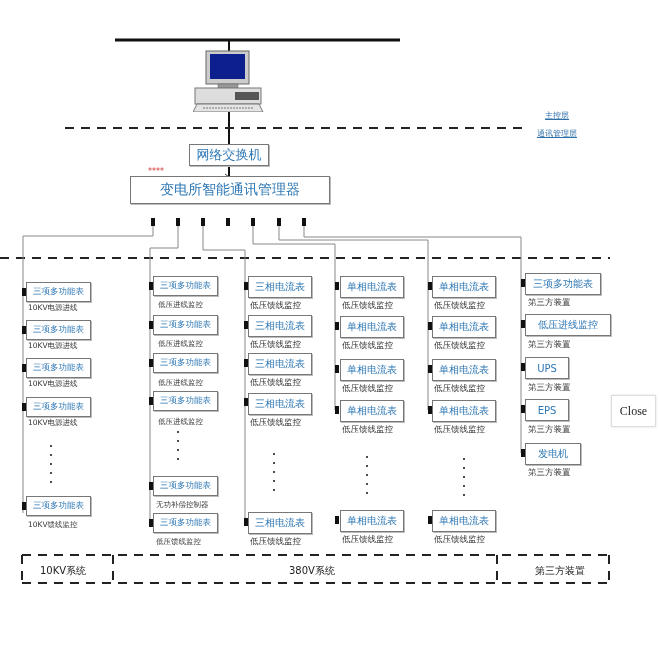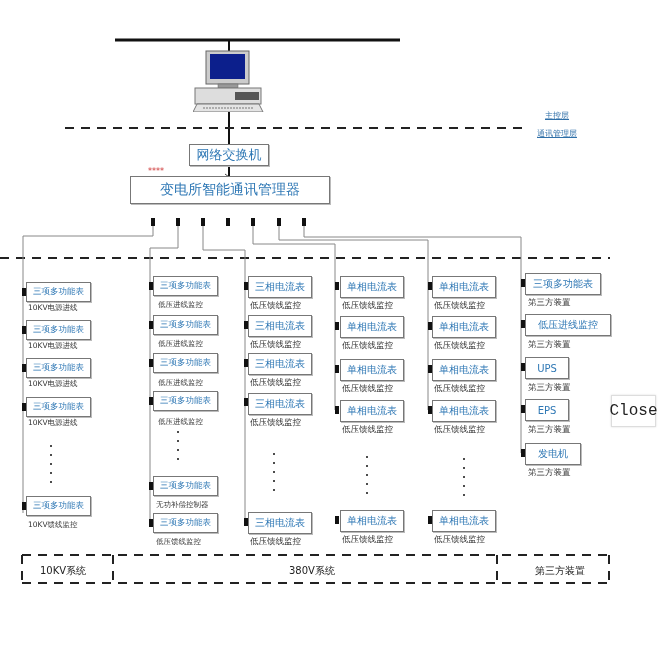--- a/index.html
+++ b/index.html
@@ -10,21 +10,21 @@
   .layer-label { font-size:8px; color:#2f6fa8; }
   .box { position:absolute; border:1px solid #777; background:#fff; color:#2f78b5; box-shadow:1px 1px 0 #bbb; white-space:nowrap; display:flex; align-items:center; justify-content:center; }
   .box.big { font-size:13px; }
   .box.dev { height:18px; font-size:8.5px; padding:0 4px; }
   .box.dev3 { font-size:10px; }
   .sub { position:absolute; font-size:7.5px; color:#333; white-space:nowrap; }
   .conn { position:absolute; width:4px; height:8px; background:#111; }
   .dots { position:absolute; width:4px; font-size:0; }
   .dots span { display:block; width:2px; height:2px; background:#111; margin:0 auto 7px auto; border-radius:1px; }
   .sys-label { position:absolute; font-size:10px; color:#222; white-space:nowrap; }
-  .close-btn { position:absolute; left:611px; top:395px; width:43px; height:30px; border:1px solid #ddd; background:#fff; font-size:16px; color:#222; display:flex; align-items:center; justify-content:center; box-shadow:0 0 2px #ddd; cursor:pointer; font-family:Liberation Mono, monospace; }
+  .close-btn { position:absolute; left:611px; top:395px; width:43px; height:30px; border:1px solid #ddd; background:#fff; font-size:12px; color:#222; display:flex; align-items:center; justify-content:center; box-shadow:0 0 2px #ddd; cursor:pointer; font-family:Liberation Serif, serif; }
   .stars { position:absolute; left:148px; top:167px; font-size:8px; color:#c33; letter-spacing:0px; }
 </style>
 </head>
 <body>
 
 <div id="stage">
 
   <svg class="lines" xmlns="http://www.w3.org/2000/svg">
 
     <line x1="115" y1="40" x2="400" y2="40" stroke="#111" stroke-width="3"></line>

